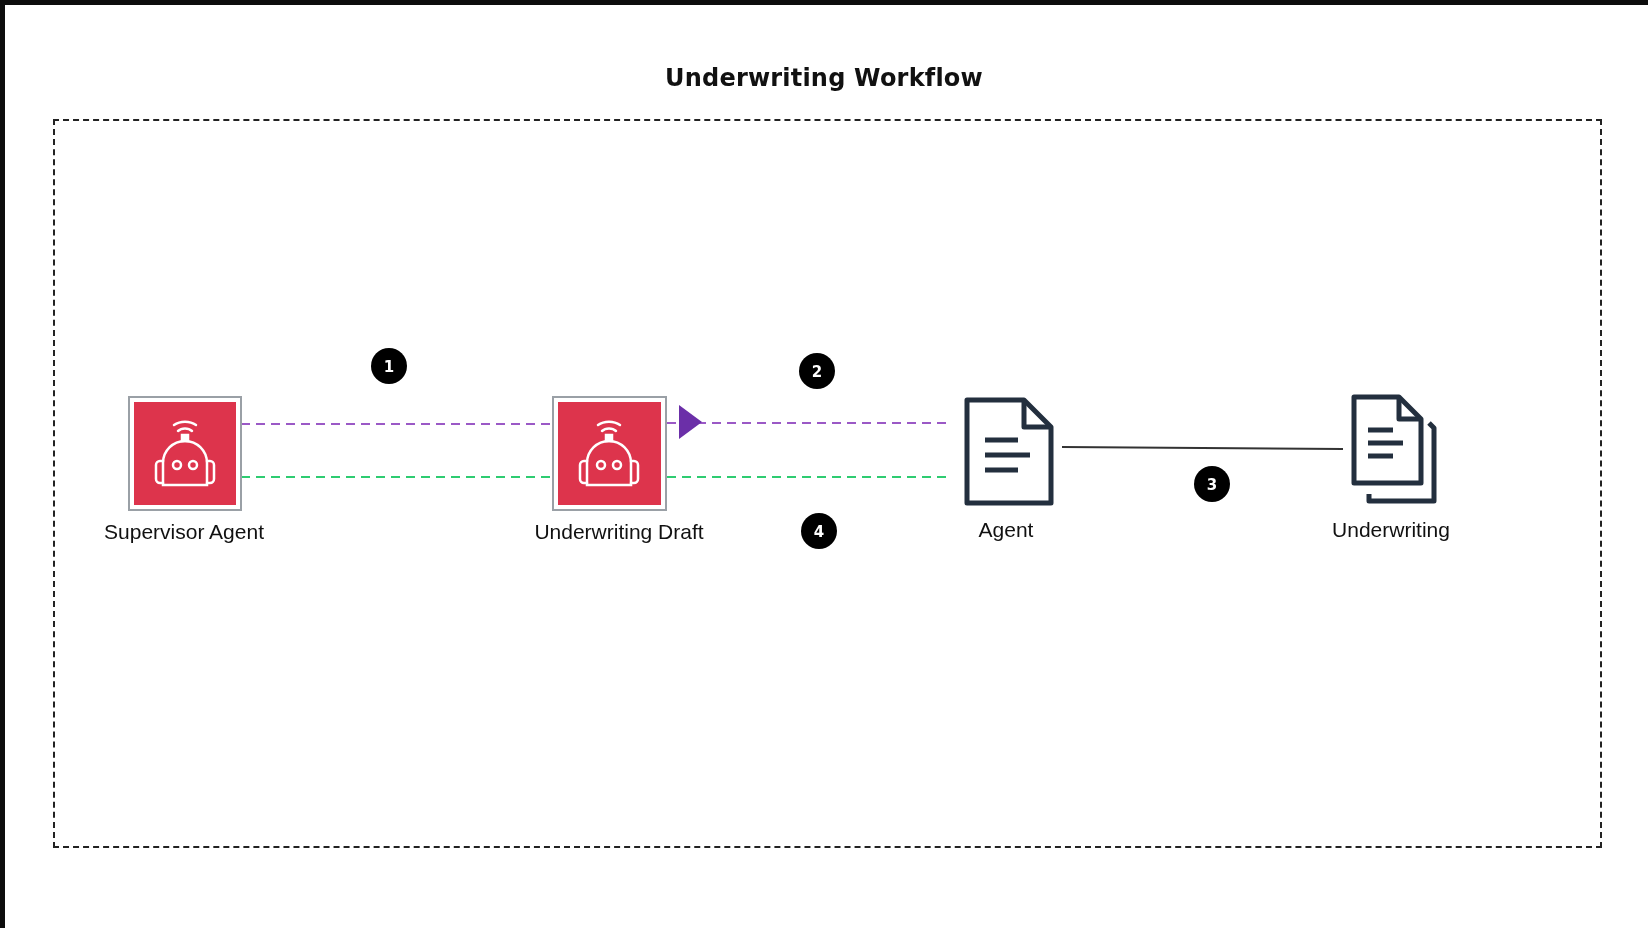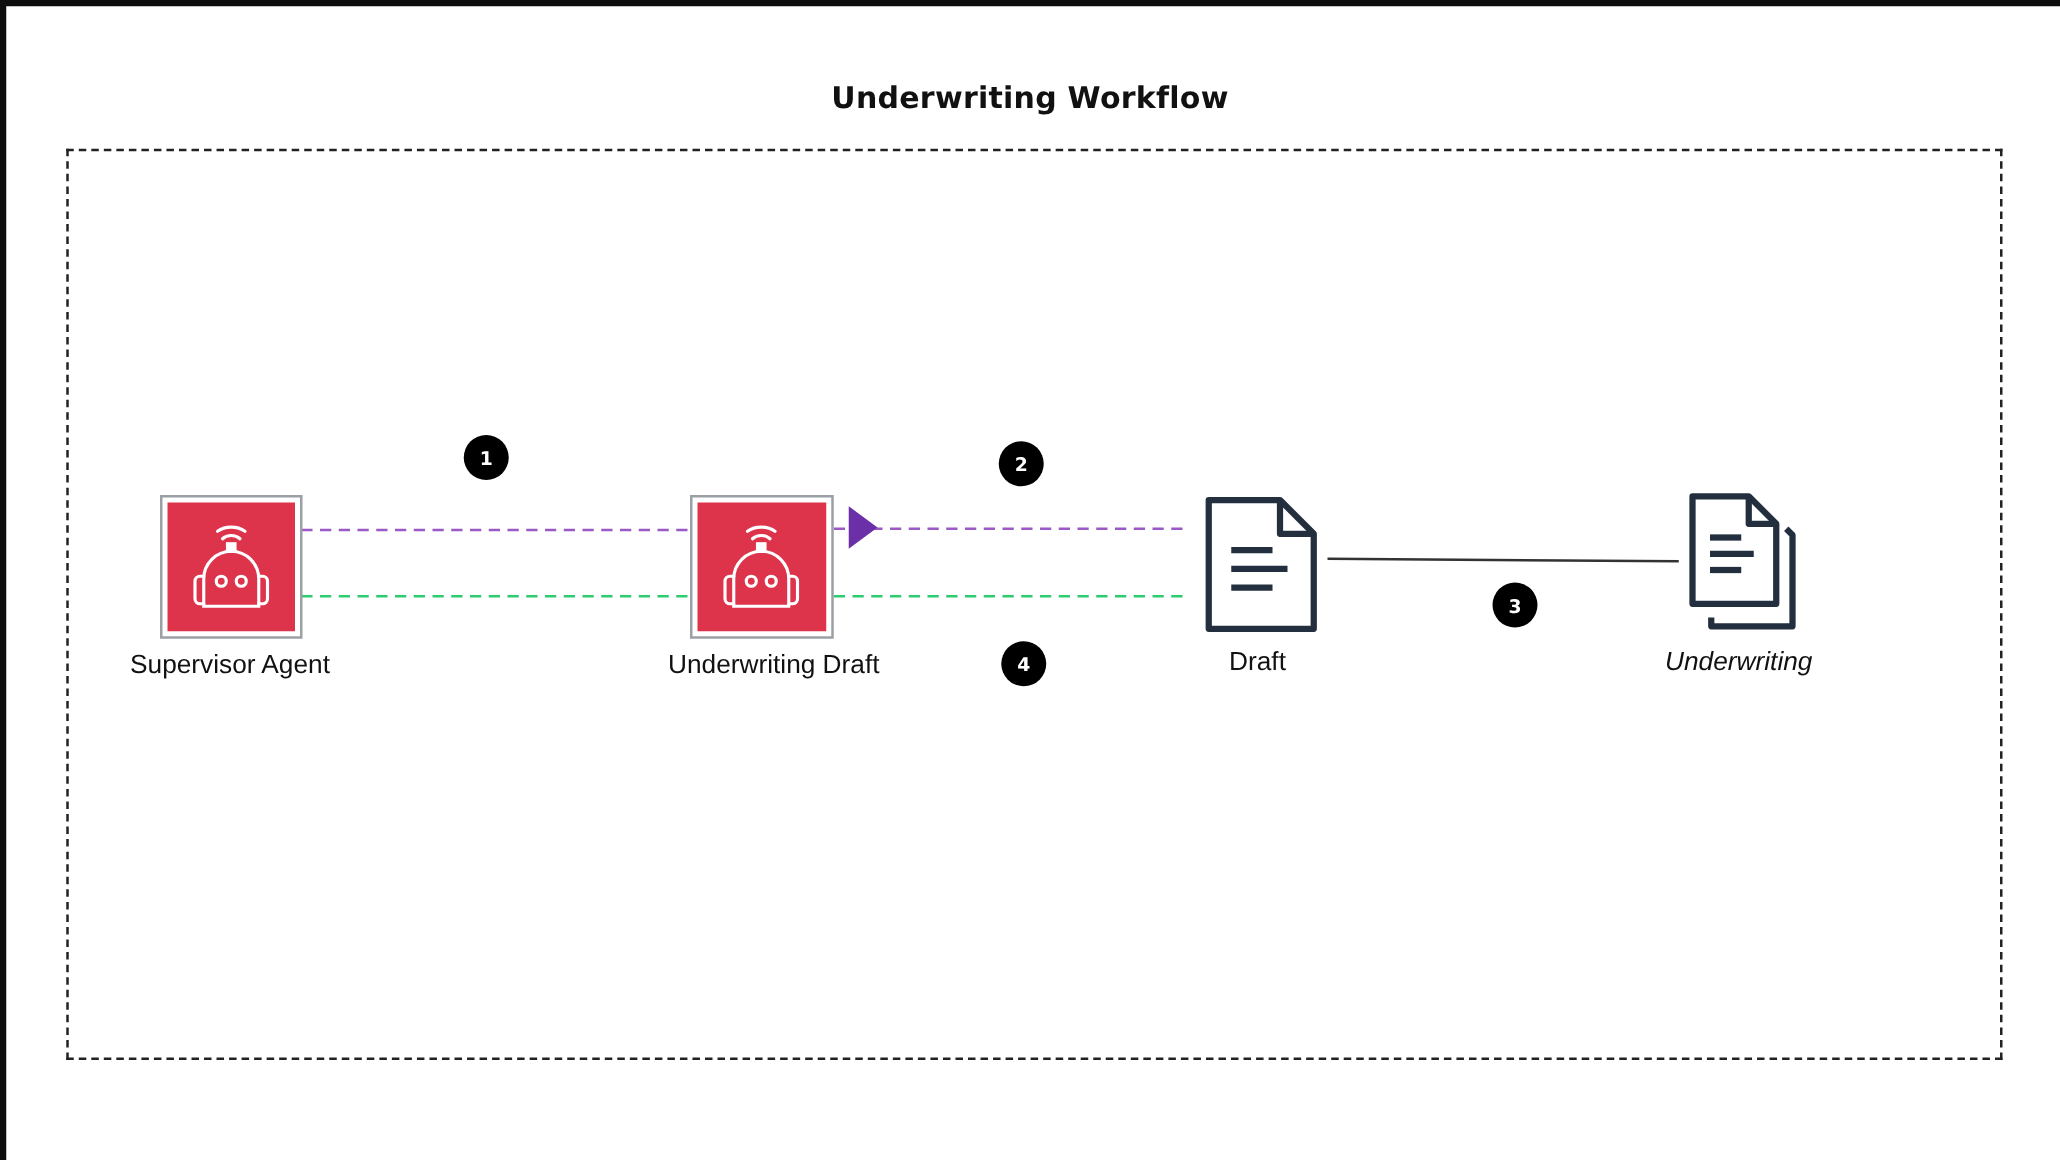--- a/index.html
+++ b/index.html
@@ -107,14 +107,14 @@
     <text x="1212" y="490" text-anchor="middle" font-family="DejaVu Sans, sans-serif" font-weight="bold" font-size="15" fill="#fff">3</text>
   </g>
   <g>
     <circle cx="819" cy="531" r="18" fill="#000"></circle>
     <text x="819" y="537" text-anchor="middle" font-family="DejaVu Sans, sans-serif" font-weight="bold" font-size="15" fill="#fff">4</text>
   </g>
 </svg>
 
 <div class="label" style="left:184px; top:520px;">Supervisor Agent</div>
 <div class="label" style="left:619px; top:520px;">Underwriting Draft</div>
-<div class="label" style="left:1006px; top:518px;">Draft</div>
-<div class="label" style="left:1391px; top:518px;font-style:italic;">Underwriting</div>
+<div class="label" style="left:1006px; top:518px;">Agent</div>
+<div class="label" style="left:1391px; top:518px;">Underwriting</div>
 
 </body></html>

